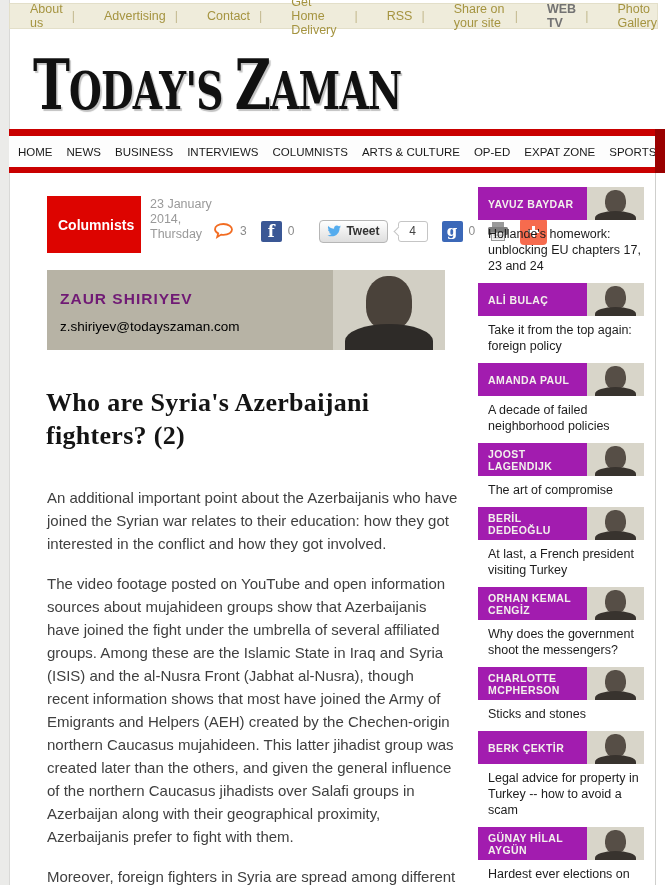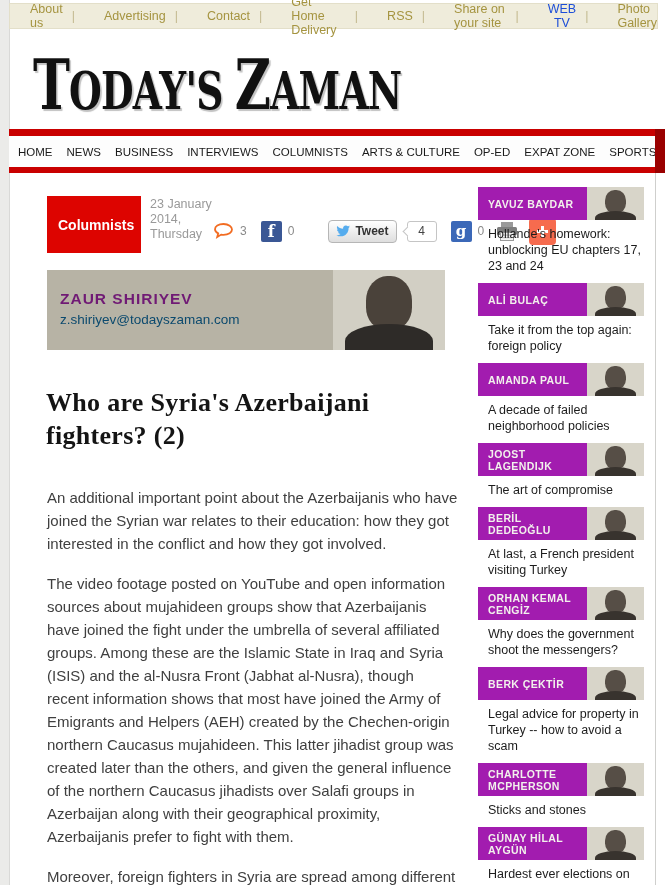--- a/index.html
+++ b/index.html
@@ -7,21 +7,21 @@
         font-family:"Liberation Sans",sans-serif;}
   
   .left-gutter{position:absolute;left:0;top:0;width:9px;height:885px;background:#ebebe9;border-right:1px solid #d9d9d7;}
   .right-rule{position:absolute;left:655px;top:173px;width:1px;height:712px;background:#cfcfcd;}
 
   
   .topbar{position:absolute;left:9px;top:3px;width:647px;height:24px;background:#efecdb;border:1px solid #e3dfc9;
           display:flex;align-items:center;justify-content:center;gap:9px;font-size:12.5px;color:#a59440;}
   .topbar a{color:#a59440;text-decoration:none;cursor:pointer;padding-left:20px;}
   .topbar .sep{color:#c3ba90;}
-  .topbar .bold{font-weight:normal;color:#1d4ed8;text-align:center;}
+  .topbar .bold{font-weight:bold;color:#737373;}
 
   
   .logo{position:absolute;left:33px;top:44px;white-space:nowrap;color:#111;
         font-family:"DejaVu Serif",serif;font-weight:bold;letter-spacing:-1px;
         transform:scale(0.80,1.12);transform-origin:left top;
         text-shadow:2px 2px 1px #c2c2c2;}
   .logo .big{font-size:62px;}
   .logo .small{font-size:47px;}
 
   
@@ -53,21 +53,21 @@
                border-left:1px solid #c5c5c5;border-bottom:1px solid #c5c5c5;transform:rotate(45deg);}
   .share-btn{width:27px;height:27px;border-radius:4px;background:#f66b4e;position:relative;cursor:pointer;margin-left:4px;}
   .share-btn::before{content:"";position:absolute;left:8px;top:12px;width:11px;height:3px;background:#fff;}
   .share-btn::after{content:"";position:absolute;left:12px;top:8px;width:3px;height:11px;background:#fff;}
   .icon-btn{cursor:pointer;display:flex;align-items:center;}
 
   
   .author-banner{position:absolute;left:47px;top:270px;width:398px;height:80px;background:#b7b3a5;overflow:hidden;}
   .author-text{position:absolute;left:13px;top:20px;}
   .author-name{color:#701a75;font-weight:bold;font-size:15.5px;letter-spacing:1px;}
-  .author-email{color:#0c4a6e;font-size:13.5px;margin-top:4px;}
+  .author-email{color:#000000;font-size:13.5px;margin-top:11px;}
   .author-photo{position:absolute;right:0;top:0;width:112px;height:80px;background:#d2cfc4;overflow:hidden;}
   .author-photo .head{position:absolute;left:33px;top:6px;width:46px;height:54px;background:#4a423a;border-radius:46% 46% 42% 42%;}
   .author-photo .suit{position:absolute;left:12px;top:54px;width:88px;height:34px;background:#2e2b28;border-radius:50% 50% 0 0;}
 
   
   .headline{position:absolute;left:46px;top:386px;width:404px;font-family:Liberation Serif, serif;
             font-weight:bold;font-size:26px;line-height:33px;color:#141414;letter-spacing:0.3px;}
   .body-copy{position:absolute;left:47px;top:486px;width:412px;font-size:15px;line-height:23px;color:#3f3f3f;}
   .body-copy p{margin:0 0 17px 0;}
 
@@ -128,21 +128,21 @@
 
   <div class="social">
     <span class="icon-btn">
       <svg width="21" height="18" viewBox="0 0 21 18">
         <path d="M10.5 2 C5.3 2 2 4.4 2 7.2 c0 1.7 1.2 3.2 3.2 4.2 L4.2 15 l4-2.4 c0.7 0.1 1.5 0.2 2.3 0.2 c5.2 0 8.5-2.4 8.5-5.2 S15.7 2 10.5 2 Z" fill="none" stroke="#f26c22" stroke-width="1.8"></path>
       </svg>
     </span>
     <span class="count">3</span>
     <span class="sq fb" style="margin-left:8px;">f</span>
     <span class="count">0</span>
-    <span class="tweet-btn" style="margin-left:28px;">
+    <span class="tweet-btn" style="margin-left:19px;">
       <svg width="15" height="12" viewBox="0 0 16 13">
         <path fill="#55acee" d="M15 1.7c-.5.3-1.1.5-1.7.6A3 3 0 0 0 14.6.6c-.6.4-1.2.6-1.9.8A3 3 0 0 0 7.6 4.1C5.1 4 2.9 2.8 1.4 1A3 3 0 0 0 2.3 5c-.5 0-1-.1-1.4-.4 0 1.5 1 2.7 2.4 3a3 3 0 0 1-1.3.1 3 3 0 0 0 2.8 2.1A6 6 0 0 1 .3 11a8.5 8.5 0 0 0 4.6 1.3c5.5 0 8.6-4.6 8.6-8.6v-.4c.6-.4 1.1-1 1.5-1.6z"></path>
       </svg>
       <span>Tweet</span>
     </span>
     <span class="tweet-count">4</span>
     <span class="sq gp" style="margin-left:8px;">g</span>
     <span class="count">0</span>
     <span class="icon-btn" style="margin-left:5px;">
       <svg width="24" height="21" viewBox="0 0 24 21">
@@ -219,32 +219,32 @@
     <div>
       <div class="side-banner">
         <span class="side-name">ORHAN KEMAL CENGİZ</span>
         <span class="side-pic"></span>
       </div>
       <div class="side-title">Why does the government shoot the messengers?</div>
     </div>
 
     <div>
       <div class="side-banner">
+        <span class="side-name">CHARLOTTE MCPHERSON</span>
+        <span class="side-pic"></span>
+      </div>
+      <div class="side-title">Sticks and stones</div>
+    </div>
+
+    <div>
+      <div class="side-banner">
         <span class="side-name">BERK ÇEKTİR</span>
         <span class="side-pic"></span>
       </div>
       <div class="side-title">Legal advice for property in Turkey -- how to avoid a scam</div>
-    </div>
-
-    <div>
-      <div class="side-banner">
-        <span class="side-name">CHARLOTTE MCPHERSON</span>
-        <span class="side-pic"></span>
-      </div>
-      <div class="side-title">Sticks and stones</div>
     </div>
 
     <div>
       <div class="side-banner">
         <span class="side-name">GÜNAY HİLAL AYGÜN</span>
         <span class="side-pic"></span>
       </div>
       <div class="side-title">Hardest ever elections on the way for Turkish voters</div>
     </div>
 

